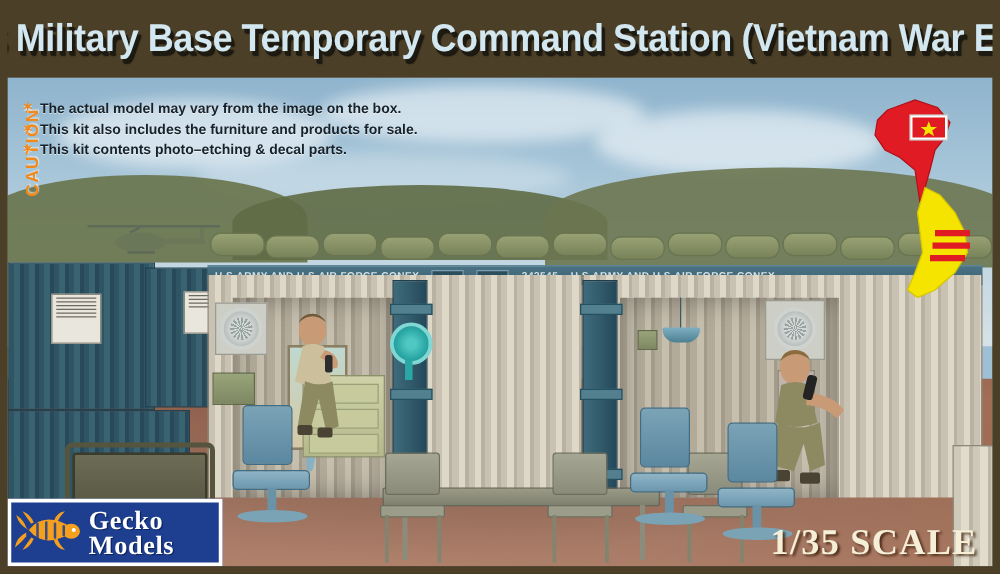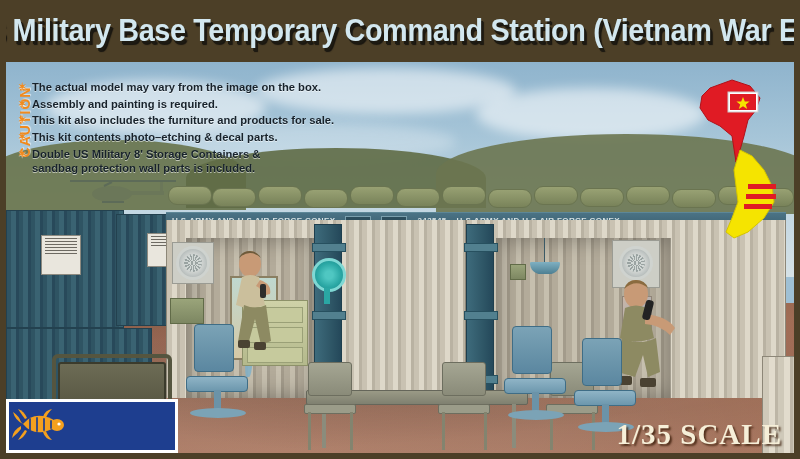--- a/index.html
+++ b/index.html
@@ -454,25 +454,22 @@
 
     <div class="genFrame"></div>
     <div class="gen"></div>
     <div class="spool"></div>
   </div>
 
   <div class="cautionWrap">
     <div class="cautionWord">CAUTION</div>
     <ul class="bullets">
       <li>The actual model may vary from the image on the box.</li>
-      <li>Assembly and painting is required.</li>
       <li>This kit also includes the furniture and products for sale.</li>
       <li>This kit contents photo–etching &amp; decal parts.</li>
-      <li>Double US Military 8' Storage Containers &amp;
-sandbag protection wall parts is included.</li>
     </ul>
   </div>
 
   <svg class="vnmap" viewBox="0 0 108 172">
     <path d="M24 12 L46 4 L64 10 L74 22 L70 34 L62 44 L58 60 L54 74 L50 86 L46 60 L34 50 L22 44 L14 32 L16 20 Z" fill="#e01b24" stroke="#b01119" stroke-width="1"></path>
     <rect x="42" y="16" width="30" height="20" fill="#ffffff" stroke="#cccccc"></rect>
     <rect x="44" y="18" width="26" height="16" fill="#e01b24"></rect>
     <polygon points="57,21 58.8,25.6 63.6,25.6 59.8,28.4 61.2,33 57,30.2 52.8,33 54.2,28.4 50.4,25.6 55.2,25.6" fill="#f5e400"></polygon>
     <path d="M54 74 L66 80 L78 94 L86 110 L88 126 L78 142 L62 156 L48 162 L40 156 L46 142 L52 126 L50 110 L48 94 Z" fill="#f5e400" stroke="#d4c400" stroke-width="1"></path>
     <rect x="62" y="108" width="28" height="5" fill="#e01b24"></rect>
@@ -492,18 +489,22 @@
       <path d="M18 27 q-3 7 -9 9 q4 -6 7 -10z" fill="#f4a01e"></path>
       <path d="M34 13 q2 -7 9 -8 q-5 5 -6 9z" fill="#f4a01e"></path>
       <path d="M34 28 q2 7 9 8 q-5 -5 -6 -9z" fill="#f4a01e"></path>
       <g fill="#1e3e8f" opacity=".85">
         <rect x="20" y="14" width="2" height="13" rx="1"></rect>
         <rect x="27" y="13" width="2" height="15" rx="1"></rect>
         <rect x="34" y="14" width="2" height="13" rx="1"></rect>
         <rect x="41" y="16" width="2" height="9" rx="1"></rect>
       </g>
     </svg>
+    <div>
+      <div class="logoText">Gecko</div>
+      <div class="logoText">Models</div>
+    </div>
   </div>
 
   <div class="scale">1/35 SCALE</div>
 
   <div class="frame"></div>
 </div>
 
 </body></html>

